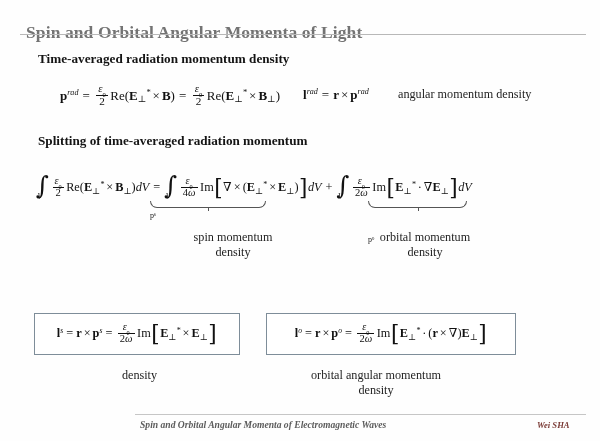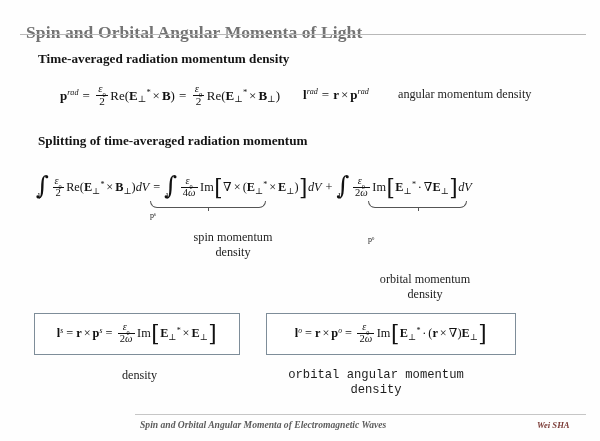--- a/index.html
+++ b/index.html
@@ -368,21 +368,21 @@
   </div>
   <div class="ubgroup" style="left:368px; top:201px; width:99px;gap:24px;">
     <div class="ubrace"></div>
     <div class="ublabel">pᵒ</div>
   </div>
 
   <div class="caption" style="left:168px; top:230px; width:130px;">
     <div>spin momentum</div>
     <div>density</div>
   </div>
-  <div class="caption" style="left:355px; top:230px; width:140px;margin-top:42px;">
+  <div class="caption" style="left:355px; top:230px; width:140px;">
     <div>orbital momentum</div>
     <div>density</div>
   </div>
 
 
   <div class="eqbox" style="left:34px; top:313px; width:206px; height:42px;">
     <div class="math" style="position:static; font-size:12.3px;">
       <span class="bs">l</span>
         <span class="sup">s</span>
       <span style="padding:0 3px;">=</span>
@@ -434,21 +434,21 @@
         <span class="up">)</span>
       <span class="bs">E</span>
         <span class="perp">⊥</span>
       <span class="bigbr">]</span>
     </div>
   </div>
 
   <div class="caption" style="left:57px; top:368px; width:165px;">
     <div>density</div>
   </div>
-  <div class="caption" style="left:282px; top:368px; width:188px;font-family:Liberation Mono, monospace;">
+  <div class="caption" style="left:282px; top:368px; width:188px;">
     <div>orbital angular momentum</div>
     <div>density</div>
   </div>
 
   <div class="footer-rule"></div>
   <div class="footer-title">Spin and Orbital Angular Momenta of Electromagnetic Waves</div>
   <div class="footer-author">Wei SHA</div>
 
 </div>
 

